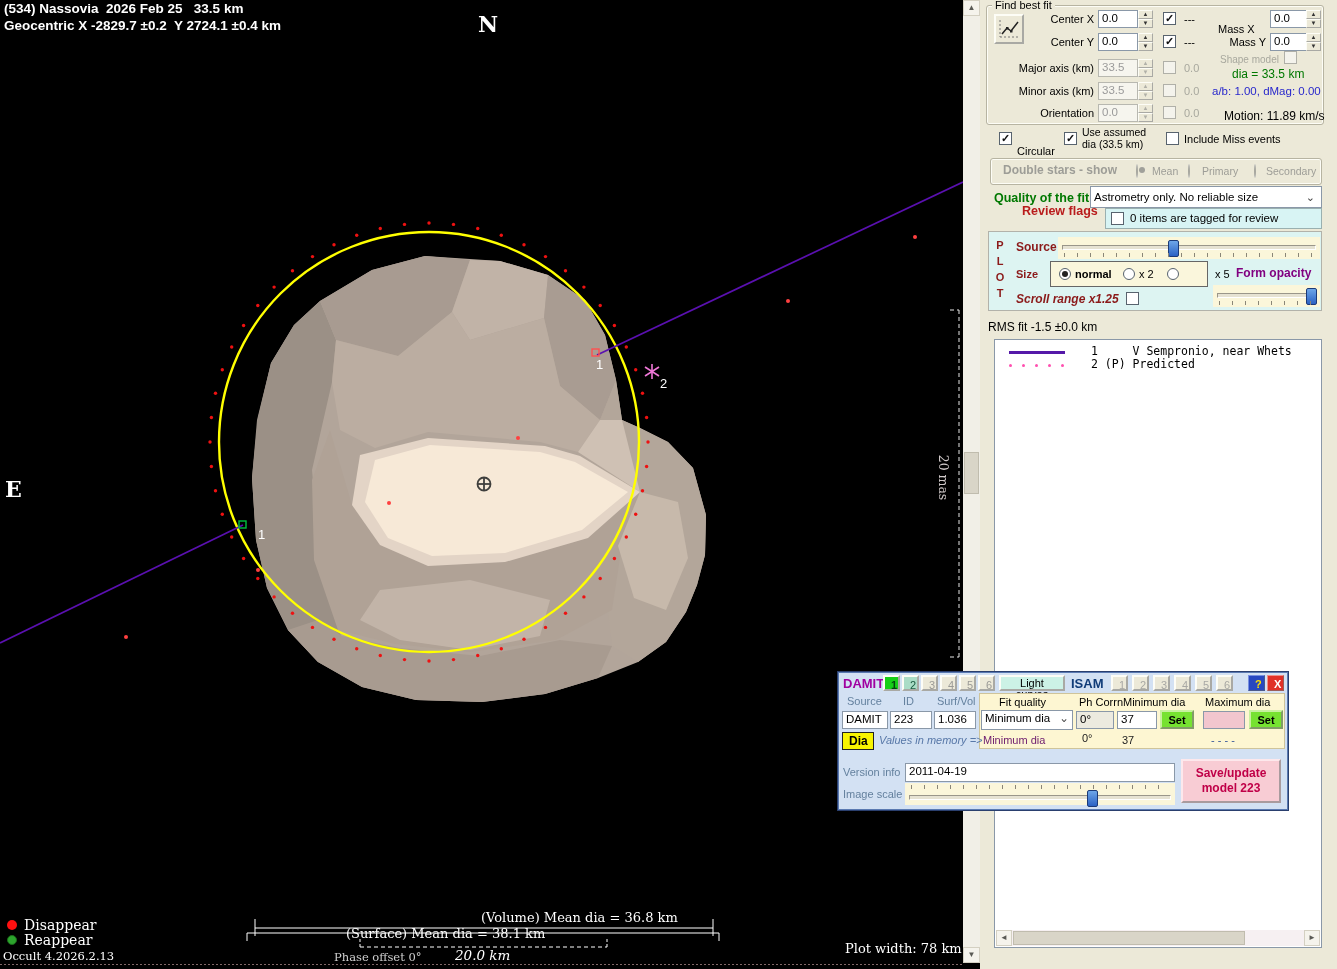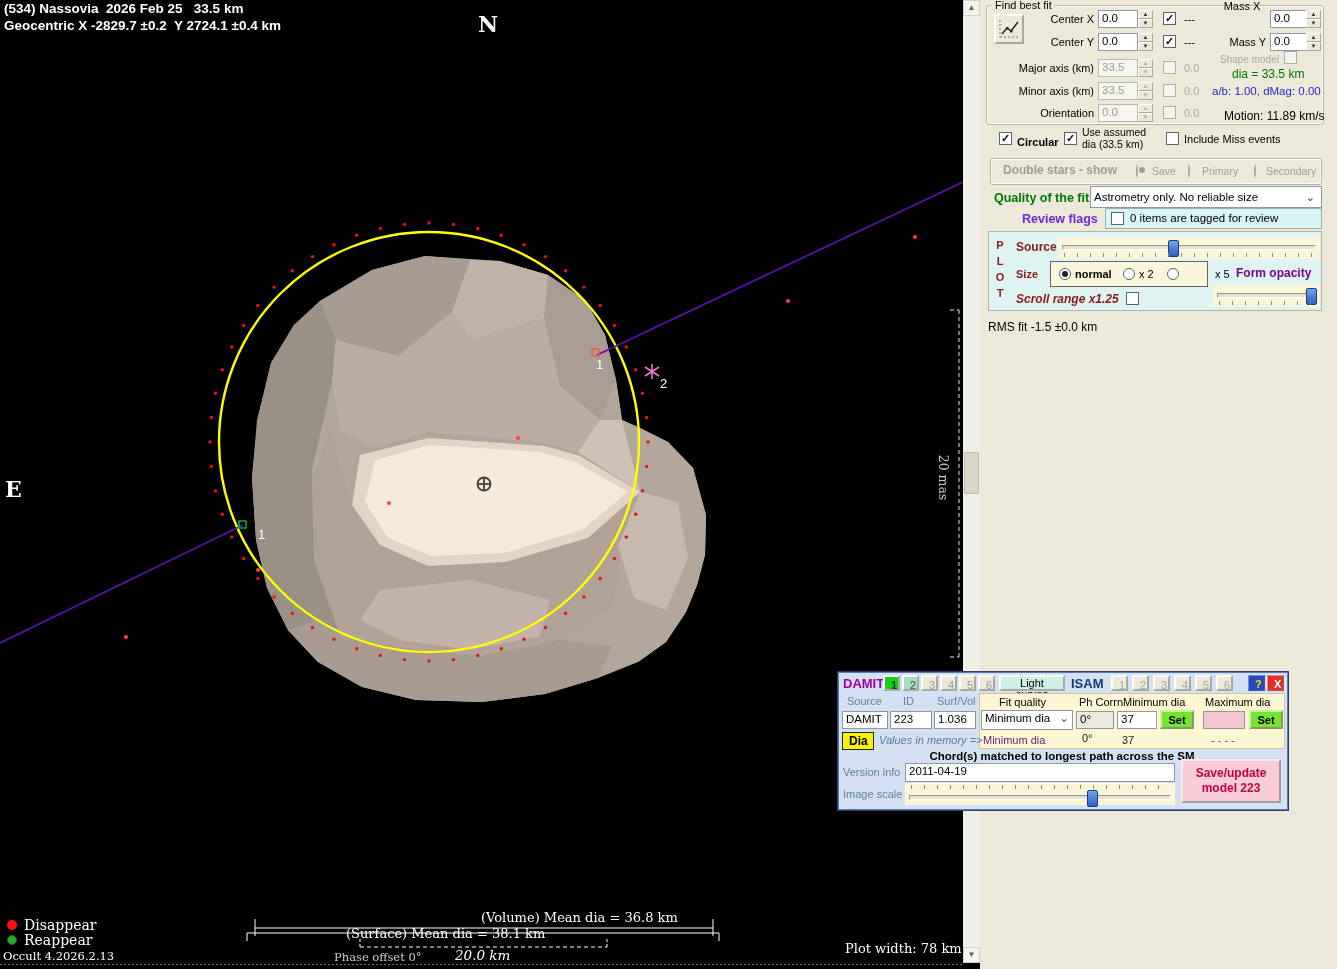--- a/index.html
+++ b/index.html
@@ -225,21 +225,21 @@
   <div class="a lbl" style="left:204px;top:13px;">---</div>
   <div class="a lbl" style="left:46px;top:36px;width:68px;text-align:right;">Center Y</div>
   <div class="a fld" style="left:118px;top:33px;width:40px;height:18px;">0.0</div>
   <div class="a spin" style="left:158px;top:33px;height:18px;">
       <b>▲</b>
       <b>▼</b>
     </div>
   <span class="a cb ck" style="left:183px;top:35px;"></span>
   <div class="a lbl" style="left:204px;top:36px;">---</div>
 
-  <div class="a lbl" style="left:238px;top:0;width:48px;text-align:center;">Mass X</div>
+  <div class="a lbl" style="left:238px;top:23px;width:48px;text-align:left;">Mass X</div>
   <div class="a fld" style="left:290px;top:10px;width:38px;height:18px;">0.0</div>
   <div class="a spin" style="left:326px;top:10px;height:18px;">
       <b>▲</b>
       <b>▼</b>
     </div>
   <div class="a lbl" style="left:238px;top:36px;width:48px;text-align:right;">Mass Y</div>
   <div class="a fld" style="left:290px;top:33px;width:38px;height:18px;">0.0</div>
   <div class="a spin" style="left:326px;top:33px;height:18px;">
       <b>▲</b>
       <b>▼</b>
@@ -271,46 +271,46 @@
     </div>
   <span class="a cb dis" style="left:183px;top:106px;"></span>
   <div class="a lbl" style="left:204px;top:107px;color:#a8a89e;">0.0</div>
 
   <div class="a lbl" style="left:252px;top:67px;color:#007800;font-size:12px;">dia = 33.5 km</div>
   <div class="a lbl" style="left:232px;top:85px;color:#2828cc;font-size:11.5px;">a/b: 1.00, dMag: 0.00</div>
   <div class="a lbl" style="left:244px;top:109px;font-size:12px;">Motion: 11.89 km/s</div>
 
   
   <span class="a cb ck" style="left:19px;top:132px;"></span>
-  <div class="a lbl" style="left:37px;top:136px;font-weight:bold;">Circular</div>
+  <div class="a lbl" style="left:37px;top:145px;">Circular</div>
   <span class="a cb ck" style="left:84px;top:132px;"></span>
   <div class="a lbl" style="left:102px;top:126px;font-size:10.5px;">Use assumed</div>
   <div class="a lbl" style="left:102px;top:138px;font-size:10.5px;">dia (33.5 km)</div>
   <span class="a cb" style="left:186px;top:132px;"></span>
   <div class="a lbl" style="left:204px;top:133px;">Include Miss events</div>
 
   
   <div class="a grp" style="left:10px;top:158px;width:330px;height:25px;"></div>
   <div class="a lbl bold" style="left:20px;top:163px;color:#9d9d97;font-size:12px;background:#ece9d8;padding:0 3px;">Double stars - show</div>
   <span class="a rad dis sel" style="left:156px;top:165px;"></span>
-  <div class="a lbl" style="left:172px;top:165px;color:#9d9d97;font-size:10.5px;">Save</div>
+  <div class="a lbl" style="left:172px;top:165px;color:#9d9d97;font-size:10.5px;">Mean</div>
   <span class="a rad dis" style="left:206px;top:165px;"></span>
   <div class="a lbl" style="left:222px;top:165px;color:#9d9d97;font-size:10.5px;">Primary</div>
   <span class="a rad dis" style="left:270px;top:165px;"></span>
   <div class="a lbl" style="left:286px;top:165px;color:#9d9d97;font-size:10.5px;">Secondary</div>
 
   
   <div class="a lbl bold" style="left:14px;top:191px;color:#007800;font-size:12.5px;">Quality of the fit</div>
   <div class="a fld" style="left:110px;top:186px;width:232px;height:22px;line-height:18px;">
     <span>Astrometry only. No reliable size</span>
     <span class="a" style="right:6px;top:1px;color:#444;font-size:11px;">⌄</span>
   </div>
 
   
-  <div class="a lbl bold" style="left:42px;top:212px;color:#6d28d9;font-size:12.5px;">Review flags</div>
+  <div class="a lbl bold" style="left:42px;top:204px;color:#b91c1c;font-size:12.5px;">Review flags</div>
   <div class="a" style="left:125px;top:208px;width:217px;height:21px;background:#d8f4f4;border:1px solid #9ab0b0;box-sizing:border-box;">
     <span class="cb" style="position:absolute;left:5px;top:3px;"></span>
     <span class="a lbl" style="left:24px;top:3px;font-size:11.5px;">0 items are tagged for review</span>
   </div>
 
   
   <div class="a" style="left:8px;top:231px;width:334px;height:80px;background:#ddf4f2;border:1px solid #b2b2aa;box-sizing:border-box;"></div>
   <div class="a bold" style="left:15px;top:237px;color:#8b1a1a;font-size:11px;line-height:16px;text-align:center;width:10px;">
     <div>P</div>
     <div>L</div>
@@ -338,20 +338,37 @@
     <div class="thumb" style="left:93px;"></div>
     <div class="ticks" style="top:16px;"></div>
   </div>
   <div class="a lbl bold" style="left:36px;top:292px;color:#8b1a1a;font-size:12px;font-style:italic;">Scroll range x1.25</div>
   <span class="a cb" style="left:146px;top:292px;"></span>
 
   
   <div class="a lbl" style="left:8px;top:320px;font-size:12px;">RMS fit -1.5 ±0.0 km</div>
 
   
+  <div class="a" style="left:14px;top:339px;width:328px;height:609px;background:#fff;border:1px solid #8a98a8;box-sizing:border-box;overflow:hidden;">
+    <div style="position:absolute;left:14px;top:11px;width:56px;height:3px;background:#5518a8;"></div>
+    <div style="position:absolute;left:14px;top:24px;display:flex;gap:10px;">
+      <span style="width:3px;height:3px;border-radius:50%;background:#ff50b0;"></span>
+        <span style="width:3px;height:3px;border-radius:50%;background:#ff50b0;"></span>
+        <span style="width:3px;height:3px;border-radius:50%;background:#ff50b0;"></span>
+        <span style="width:3px;height:3px;border-radius:50%;background:#ff50b0;"></span>
+        <span style="width:3px;height:3px;border-radius:50%;background:#ff50b0;"></span>
+    </div>
+    <div class="a mono" style="left:96px;top:4px;">1     V Sempronio, near Whets</div>
+    <div class="a mono" style="left:96px;top:17px;">2 (P) Predicted</div>
+    <div class="a" style="left:1px;bottom:1px;width:324px;height:16px;background:#f6f0f2;">
+      <span class="a sbarrow" style="left:0;top:0;width:16px;height:16px;line-height:14px;">◄</span>
+      <span class="a sbthumb" style="left:17px;top:1px;width:232px;height:14px;"></span>
+      <span class="a sbarrow" style="right:0;top:0;width:16px;height:16px;line-height:14px;">►</span>
+    </div>
+  </div>
 </div>
 
 <div class="a dwin">
   <div class="a lbl bold" style="left:4px;top:3px;color:#a000a0;font-size:13px;">DAMIT</div>
   <button class="a btn dtab" style="left:44px;top:2px;background:#17cf17;color:#00480a;font-weight:bold;">1</button>
   <button class="a btn dtab" style="left:63px;top:2px;background:#aadcc6;color:#1a5a40;">2</button>
   <button class="a btn dtab" style="left:82px;top:2px;color:#9a9a96;">3</button>
   <button class="a btn dtab" style="left:101px;top:2px;color:#9a9a96;">4</button>
   <button class="a btn dtab" style="left:120px;top:2px;color:#9a9a96;">5</button>
   <button class="a btn dtab" style="left:139px;top:2px;color:#9a9a96;">6</button>
@@ -388,21 +405,20 @@
   <div class="a fld" style="left:364px;top:38px;width:42px;height:18px;background:#f2c6ce;"></div>
   <button class="a setbtn" style="left:410px;top:37px;width:34px;height:19px;">Set</button>
 
   <button class="a" style="left:3px;top:59px;width:32px;height:18px;background:#f8f400;border:1px solid #222;font-weight:bold;font-size:12px;">Dia</button>
   <div class="a lbl" style="left:40px;top:61px;font-style:italic;color:#5878a8;">Values in memory =&gt;</div>
   <div class="a lbl" style="left:144px;top:61px;color:#702070;">Minimum dia</div>
   <div class="a lbl" style="left:243px;top:59px;color:#222;">0°</div>
   <div class="a lbl" style="left:283px;top:61px;color:#222;">37</div>
   <div class="a lbl" style="left:372px;top:61px;color:#385898;">- - - -</div>
 
-  <div class="a lbl bold" style="left:0;top:77px;width:446px;text-align:center;font-size:11.5px;">Chord(s) matched to longest path across the SM</div>
 
   <div class="a dlab" style="left:4px;top:93px;">Version info</div>
   <div class="a fld" style="left:66px;top:90px;width:270px;height:19px;">2011-04-19</div>
   <button class="a" style="left:342px;top:86px;width:100px;height:44px;background:#f8ccd4;border:2px outset #fde8ec;color:#c00048;font-weight:bold;font-size:12px;line-height:15px;">
     <div>Save/update</div>
     <div>model 223</div>
   </button>
   <div class="a dlab" style="left:4px;top:115px;">Image scale</div>
   <div class="a slider" style="left:66px;top:110px;width:270px;height:22px;">
     <div class="ticks" style="top:2px;"></div>

